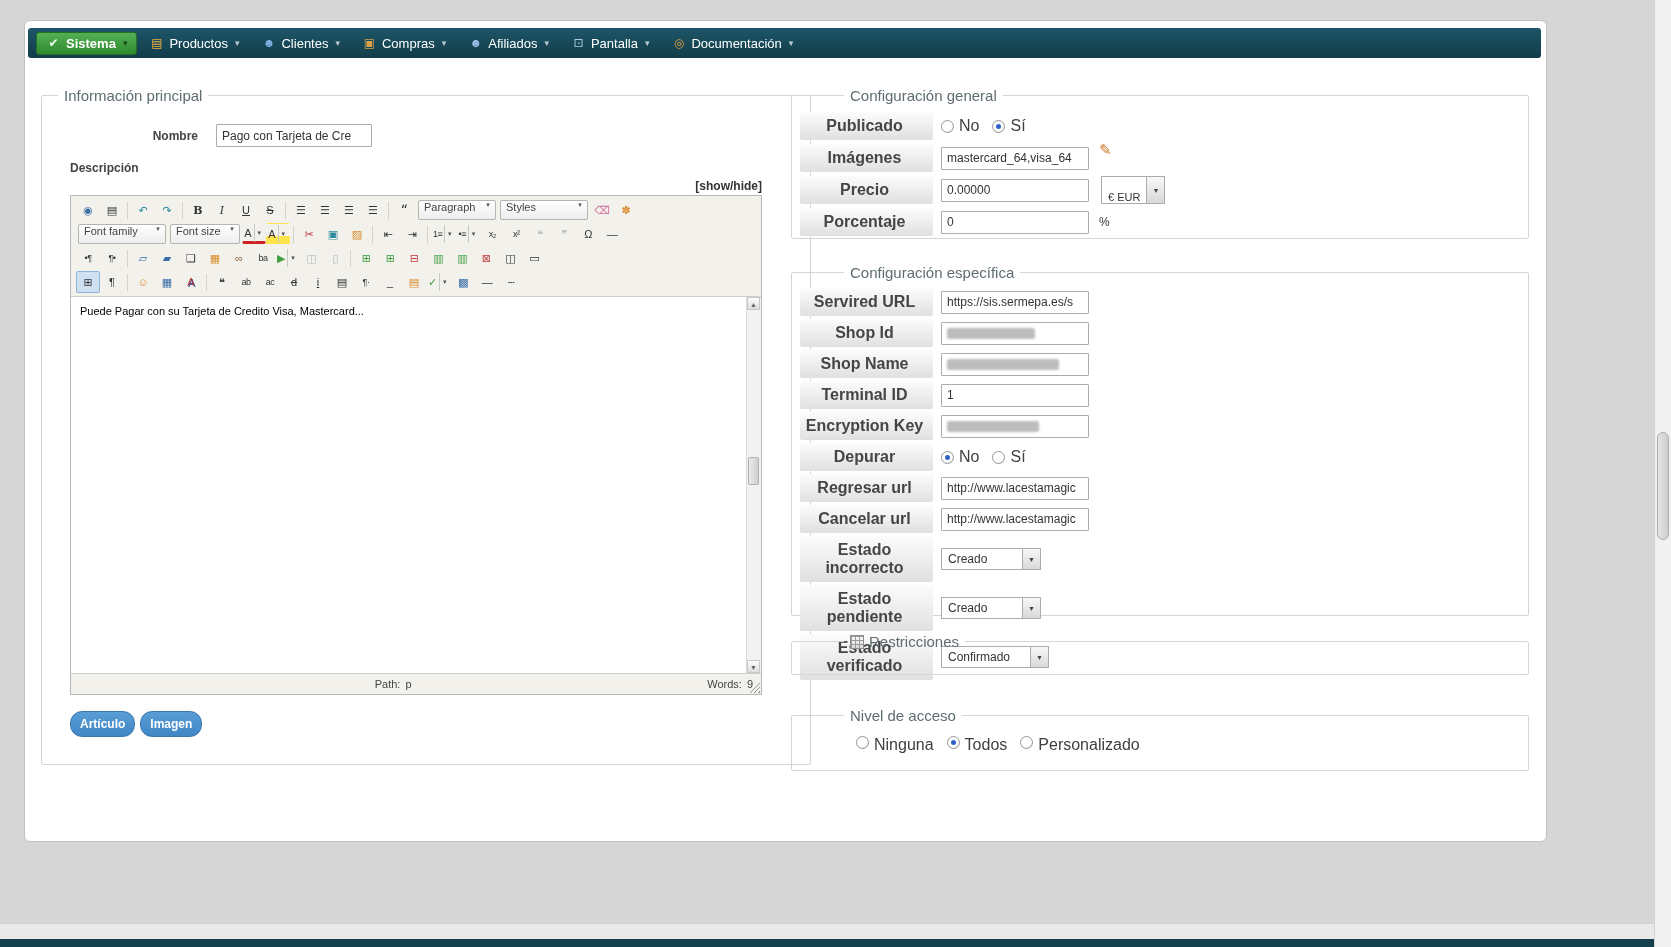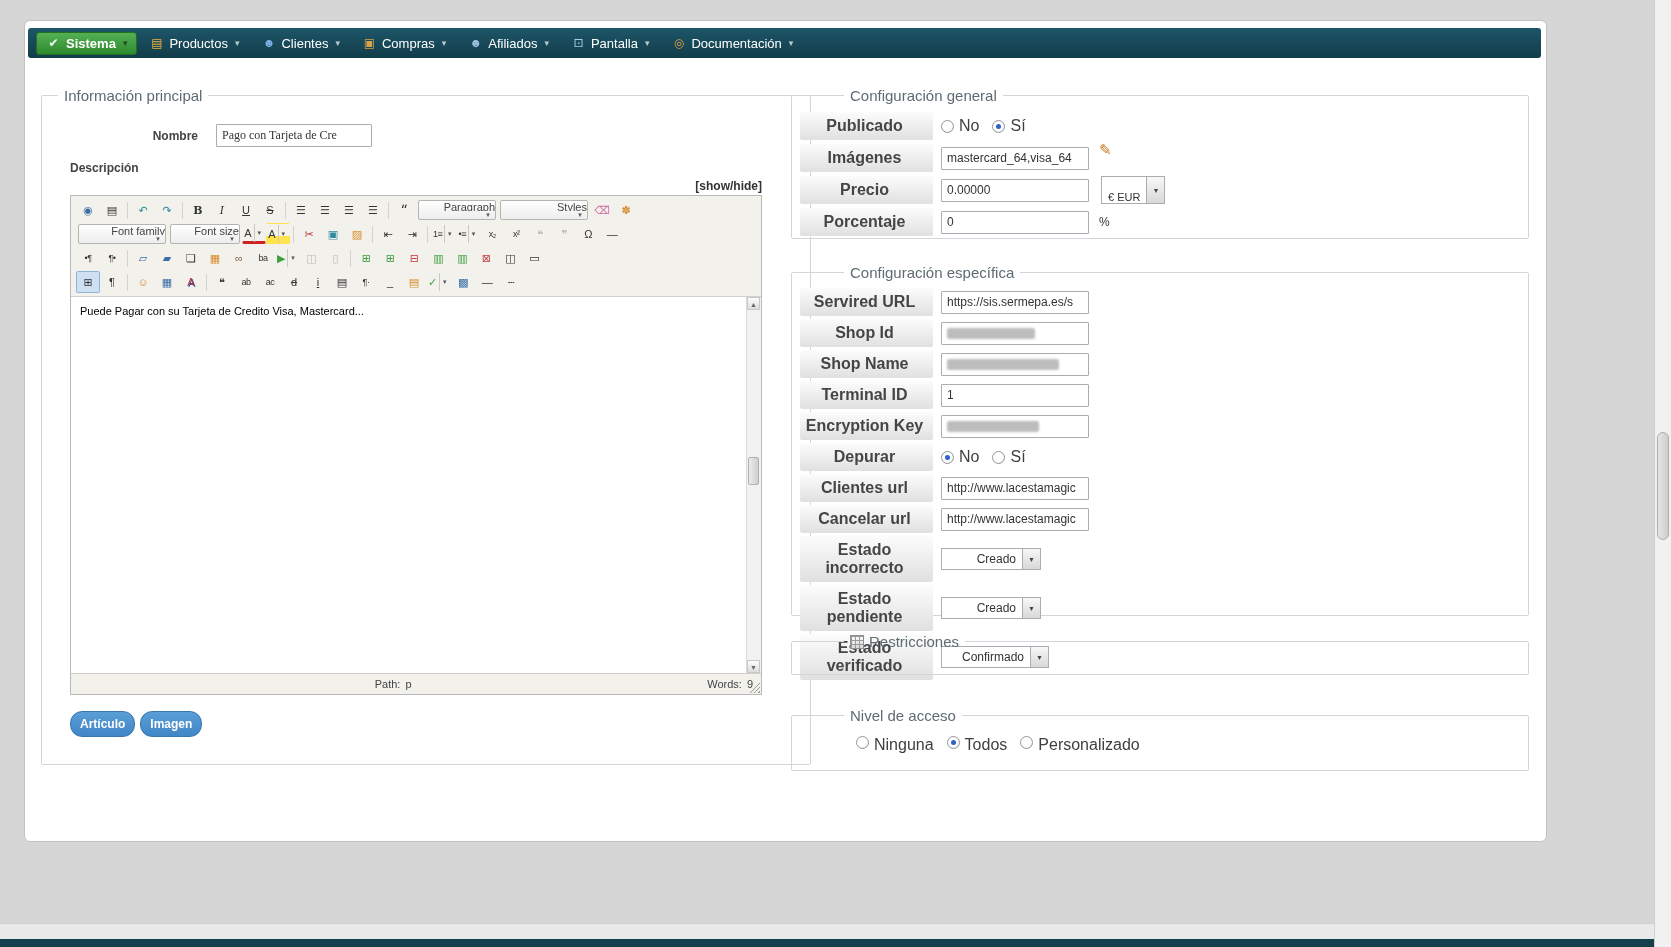--- a/index.html
+++ b/index.html
@@ -50,33 +50,33 @@
   .w156{width:156px;}
   div.txt.masked{display:flex;align-items:center;}
   .mask-blob{display:block;width:92px;height:11px;background:#bdbdbd;border-radius:2px;filter:blur(1.2px);}
   .radio{width:13px;height:13px;box-sizing:border-box;border:1px solid #8f9699;border-radius:50%;
     background:radial-gradient(circle at 35% 30%,#fff 55%,#dcdcdc);display:inline-block;position:relative;}
   .radio.sel::after{content:"";position:absolute;left:3px;top:3px;width:5px;height:5px;
     border-radius:50%;background:#2e62c9;}
   .rlabel{font-size:16px;color:#3f3f3f;margin:0 13px 0 5px;}
   .win-select{display:flex;align-items:center;box-sizing:border-box;border:1px solid #a9acb2;
     background:#fff;height:22px;font-size:12px;width:100px;}
-  .ws-text{padding:0 6px;flex:1;white-space:nowrap;overflow:hidden;text-align:right;}
+  .ws-text{padding:0 6px;flex:1;white-space:nowrap;overflow:hidden;}
   .ws-btn{width:17px;align-self:stretch;background:linear-gradient(#f8f8f8,#d8d8d8);
     border-left:1px solid #a9acb2;display:flex;align-items:center;justify-content:center;
     font-size:7px;color:#444;cursor:pointer;}
   .cur{margin-left:12px;display:flex;align-items:flex-end;box-sizing:border-box;height:28px;
     border:1px solid #a9acb2;background:#fff;font-size:11px;}
   .cur-text{padding:0 6px;white-space:nowrap;}
   .suffix{margin-left:10px;font-size:12px;color:#333;}
   .edit-icon{margin-left:10px;font-size:15px;color:#cc7a22;position:relative;top:-8px;cursor:pointer;}
   
   .nrow{display:flex;align-items:center;margin-top:16px;}
   .nlabel{width:150px;text-align:right;font-weight:bold;font-size:12px;color:#444;}
-  .nlabel-gap{margin-left:18px;font-family:Liberation Serif, serif;}
+  .nlabel-gap{margin-left:18px;}
   .desc-label{margin:14px 0 0 22px;font-weight:bold;font-size:12px;color:#444;}
   .showhide{width:692px;margin-left:22px;text-align:right;font-weight:bold;font-size:12px;
     color:#333;cursor:pointer;margin-top:4px;}
   
   .editor{margin:2px 0 0 22px;width:692px;box-sizing:border-box;border:1px solid #b9b9b9;background:#fff;}
   .tb{background:#f2f1ec;padding:2px 3px;}
   .tb-row{display:flex;align-items:center;padding:1px 2px;}
   .tb-btn{min-width:20px;height:20px;display:flex;align-items:center;justify-content:center;
     font-size:11px;color:#333;border:1px solid transparent;border-radius:2px;cursor:pointer;padding:0 1px;}
   .tb-btn .glyph{display:inline-block;}
@@ -89,23 +89,23 @@
   .bold{font-weight:bold;font-family:"DejaVu Serif",serif;}
   .italic{font-style:italic;font-family:"DejaVu Serif",serif;}
   .underl{text-decoration:underline;}
   .strike{text-decoration:line-through;}
   .quote{font-family:"DejaVu Serif",serif;font-size:14px;}
   .fore{border-bottom:3px solid #c22;line-height:12px;height:15px;}
   .back{background:linear-gradient(transparent 60%,#ffe34d 60%);}
   .tb-dd{width:9px;height:18px;margin-left:2px;display:flex;align-items:center;justify-content:center;
     font-size:7px;color:#555;border-left:1px solid #c9c9c4;cursor:pointer;}
   .tb-sep{width:1px;height:17px;background:#d4d2ca;margin:0 3px;}
-  .tb-select{display:flex;align-items:flex-end;box-sizing:border-box;height:20px;border:1px solid #b5b5b0;
+  .tb-select{display:flex;align-items:flex-start;box-sizing:border-box;height:20px;border:1px solid #b5b5b0;
     background:linear-gradient(#fff,#ededed);margin:0 2px;font-size:11px;color:#444;
-    padding-left:5px;border-radius:2px;cursor:pointer;flex-direction:column;}
+    padding-left:5px;border-radius:2px;cursor:pointer;}
   .tb-sel-label{flex:1;white-space:nowrap;overflow:hidden;}
   .tb-sel-arrow{width:14px;text-align:center;font-size:7px;color:#555;}
   .ed-content{position:relative;height:376px;background:#fff;border-top:1px solid #cfcfcf;}
   .ed-text{padding:8px 9px;font-size:11px;color:#000;width:calc(100% - 34px);}
   .ed-scroll{position:absolute;right:0;top:0;bottom:0;width:14px;background:#f2f2f2;border-left:1px solid #dcdcdc;}
   .ed-sc-btn{position:absolute;left:0;width:13px;height:13px;font-size:7px;color:#666;text-align:center;
     line-height:13px;background:linear-gradient(#fdfdfd,#ddd);border:1px solid #c8c8c8;box-sizing:border-box;cursor:pointer;}
   .ed-sc-up{top:0;}
   .ed-sc-down{bottom:0;}
   .ed-thumb{position:absolute;left:1px;width:11px;top:160px;height:28px;cursor:pointer;
@@ -536,21 +536,21 @@
         <div class="srow">
           <div class="flabel">Depurar</div>
           <div class="fctrl">
             <span class="radio sel"></span>
             <span class="rlabel">No</span>
             <span class="radio"></span>
             <span class="rlabel">Sí</span>
           </div>
         </div>
         <div class="srow">
-          <div class="flabel">Clientes url</div>
+          <div class="flabel">Regresar url</div>
           <div class="fctrl">
             <input class="txt" value="http://www.lacestamagic" style="">
           </div>
         </div>
         <div class="srow">
           <div class="flabel">Cancelar url</div>
           <div class="fctrl">
             <input class="txt" value="http://www.lacestamagic" style="">
           </div>
         </div>

